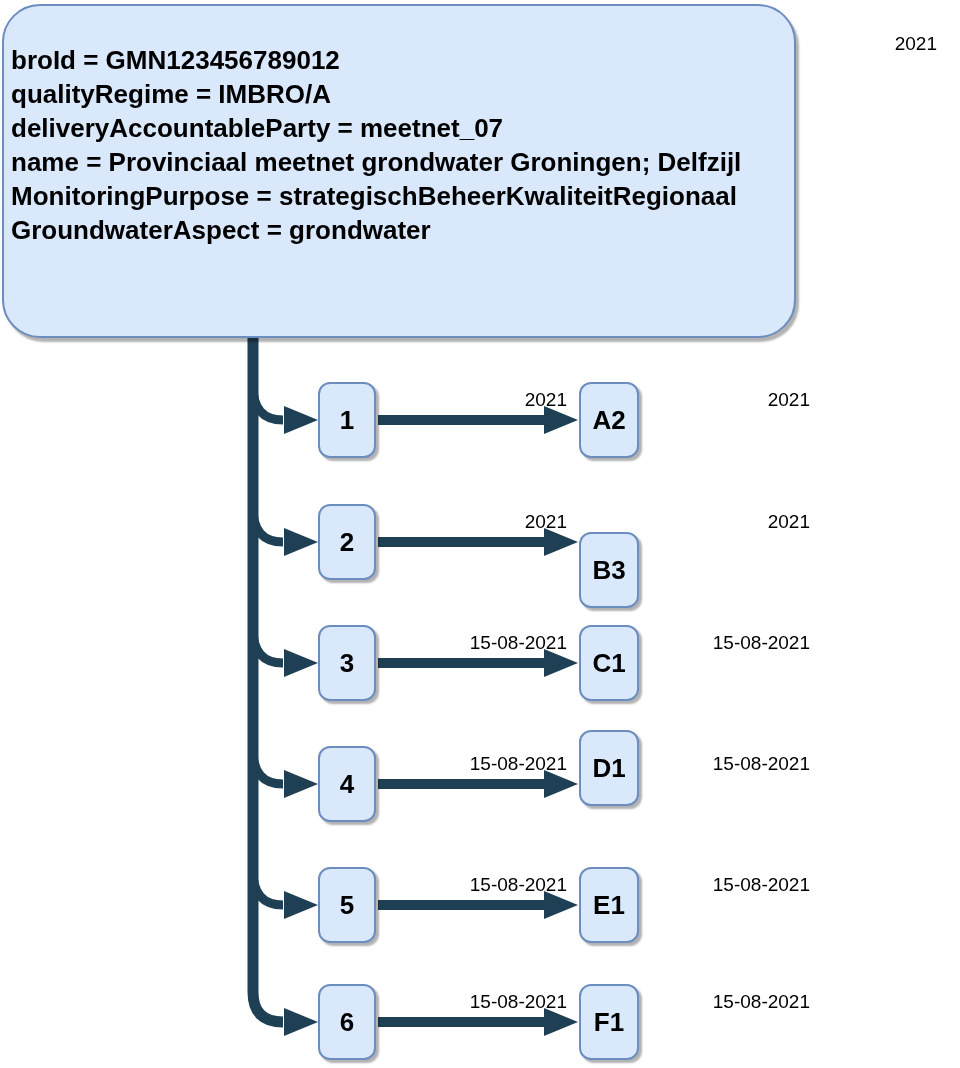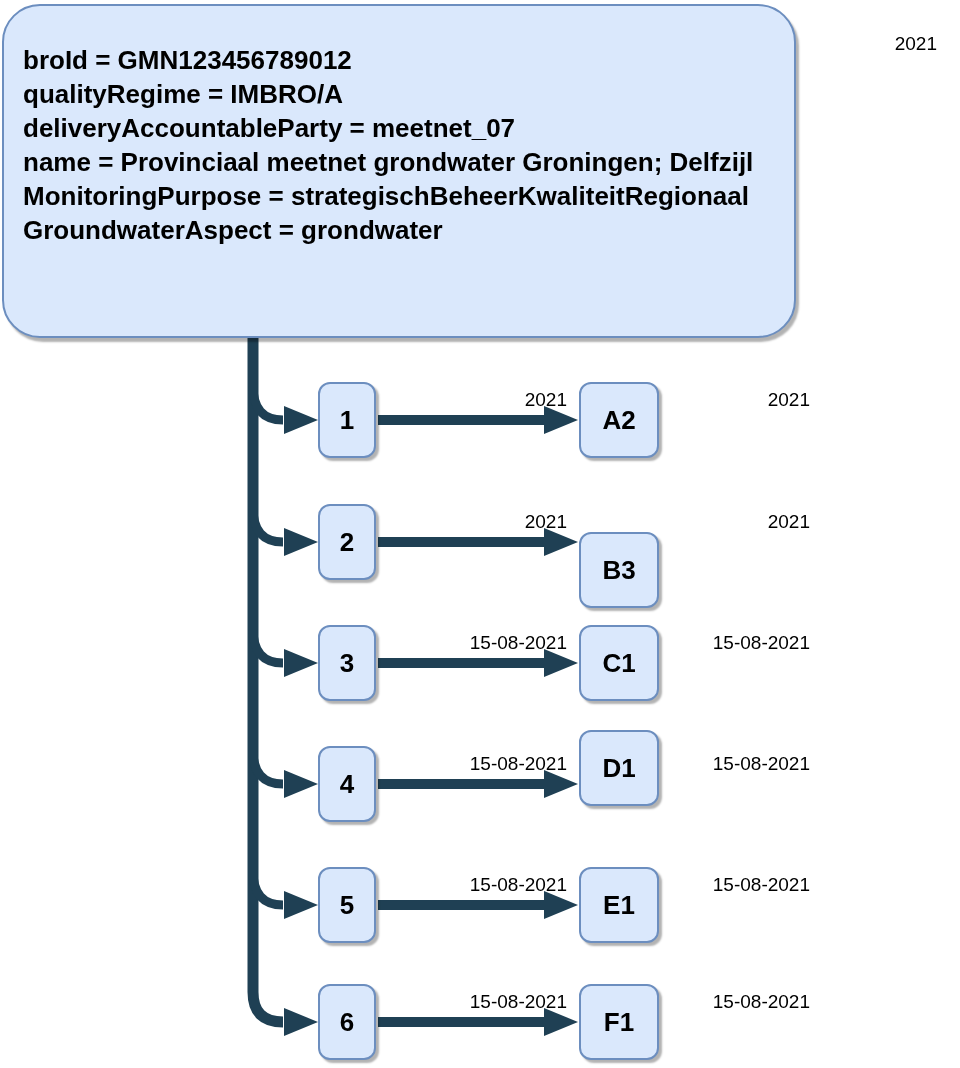--- a/index.html
+++ b/index.html
@@ -21,21 +21,21 @@
     position: absolute;
     left: 2px;
     top: 4px;
     width: 794px;
     height: 334px;
     box-sizing: border-box;
     background: var(--node-fill, #dae8fc);
     border: 2px solid var(--node-stroke, #6c8ebf);
     border-radius: 38px;
     box-shadow: 3px 4px 2px rgba(0,0,0,0.30);
-    padding: 37px 8px 0 19px;
+    padding: 37px 8px 0 7px;
   }
   .fit-line {
     display: block;
     white-space: nowrap;
     font-weight: bold;
     font-size: 26px;
     line-height: 34px;
     transform-origin: 0 50%;
   }
   
@@ -60,21 +60,21 @@
     border: 2px solid var(--node-stroke, #6c8ebf);
     border-radius: 12px;
     box-shadow: 3px 3px 2px rgba(0,0,0,0.30);
     display: flex;
     align-items: center;
     justify-content: center;
     font-weight: bold;
     font-size: 26px;
   }
   .node.src { left: 318px; }
-  .node.tgt { left: 579px; width: 80px; }
+  .node.tgt { left: 579px; width: 60px; }
   
   .connectors {
     position: absolute;
     left: 0; top: 0;
     width: 960px;
     height: 1068px;
   }
   .connectors path {
     fill: none;
     stroke: var(--connector, #1f4054);

